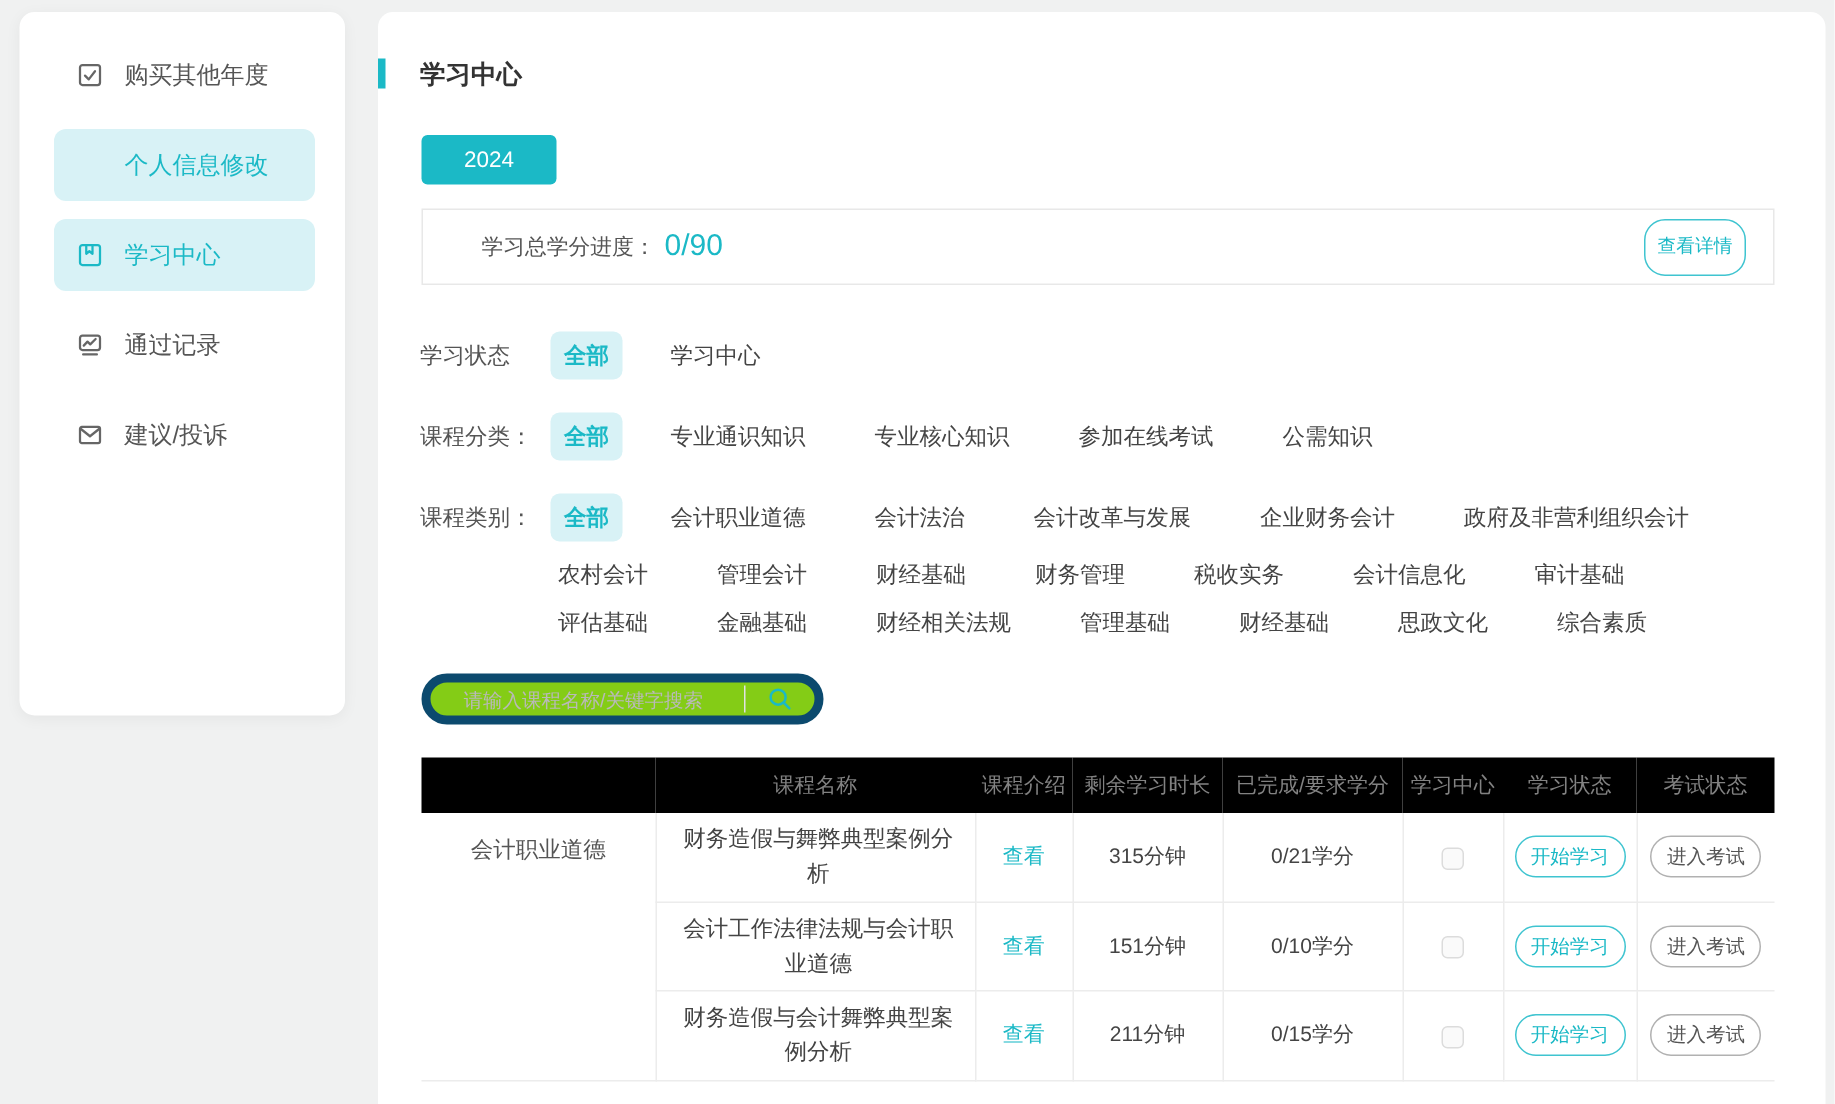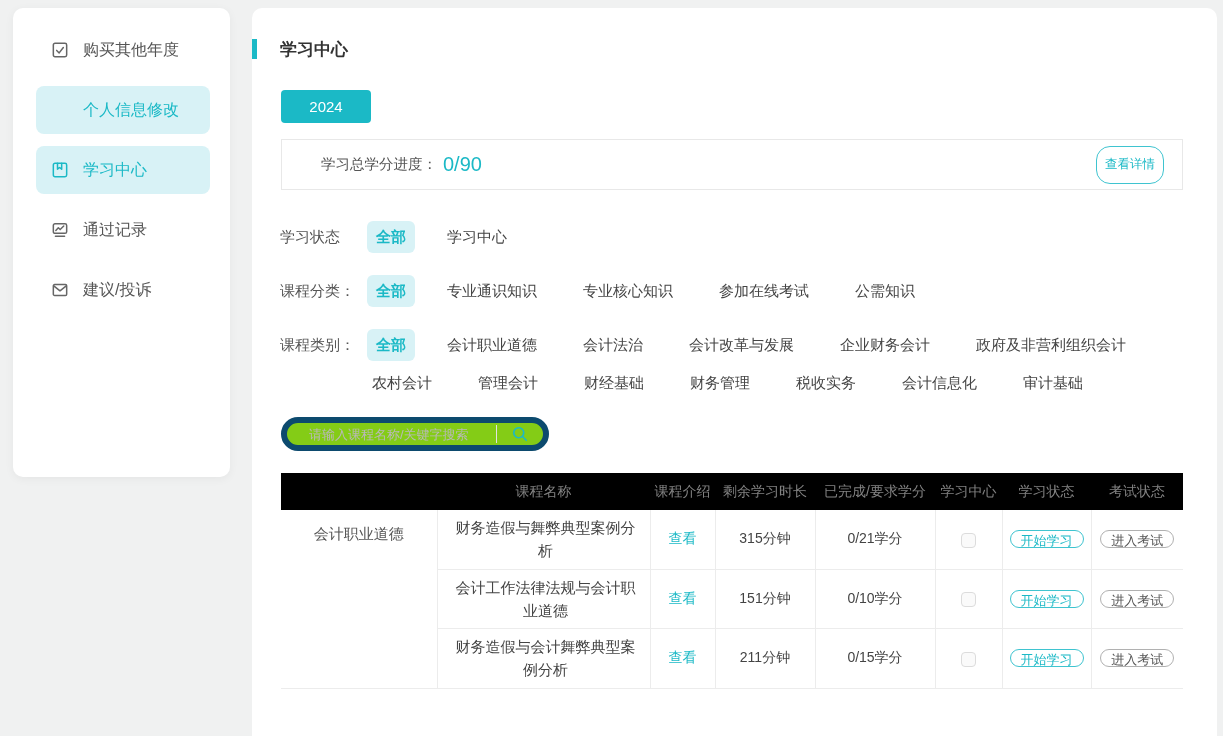--- a/index.html
+++ b/index.html
@@ -91,21 +91,21 @@
   .course-table tbody td{
     border-bottom:1px solid #ececec;border-right:1px solid #ececec;
     text-align:center;background:#fff;
   }
   .course-table tbody td:last-child{border-right:none}
   .r1 td{height:48px}.r2 td{height:56px}.r3 td{height:58px}
   td.cat{vertical-align:top;padding-top:15px;color:#555;font-size:15px}
   td.course{text-align:left;padding:6px 10px 6px 14px;font-size:15px;line-height:1.55;color:#444}
   .view-link{color:var(--teal);cursor:pointer;text-decoration:none}
   .cb{display:inline-block;width:15px;height:15px;border:1px solid #dcdcdc;border-radius:4px;background:#fafafa;vertical-align:middle;cursor:pointer}
-  .pillbtn{width:74px;height:18px;border-radius:14px;background:#fff;font-size:13px;cursor:pointer;font-family:Liberation Sans, sans-serif}
+  .pillbtn{width:74px;height:28px;border-radius:14px;background:#fff;font-size:13px;cursor:pointer;font-family:Liberation Sans, sans-serif}
   .pillbtn.study{border:1px solid var(--teal-border);color:var(--teal)}
   .pillbtn.exam{border:1px solid #b1b1b1;color:#555}
 </style>
 </head>
 <body>
 
 <div class="sidebar">
 
   <div class="side-item">
     <span class="ic">
@@ -210,20 +210,31 @@
         <span class="fitem">农村会计</span>
         <span class="fitem">管理会计</span>
         <span class="fitem">财经基础</span>
         <span class="fitem">财务管理</span>
         <span class="fitem">税收实务</span>
         <span class="fitem">会计信息化</span>
         <span class="fitem">审计基础</span>
       </div>
     </div>
 
+    <div class="frow cont">
+      <div class="fitems">
+        <span class="fitem">评估基础</span>
+        <span class="fitem">金融基础</span>
+        <span class="fitem">财经相关法规</span>
+        <span class="fitem">管理基础</span>
+        <span class="fitem">财经基础</span>
+        <span class="fitem">思政文化</span>
+        <span class="fitem">综合素质</span>
+      </div>
+    </div>
 
   </div>
 
   <div class="search">
     <input type="text" placeholder="请输入课程名称/关键字搜索" style="">
     <span class="sdiv"></span>
     <span class="sicon">
       <svg viewBox="0 0 24 24" width="20" height="20" fill="none" stroke="currentColor" stroke-width="2" stroke-linecap="round">
           <circle cx="10.5" cy="10.5" r="6"></circle>
           <line x1="15" y1="15" x2="19.5" y2="19.5"></line>

